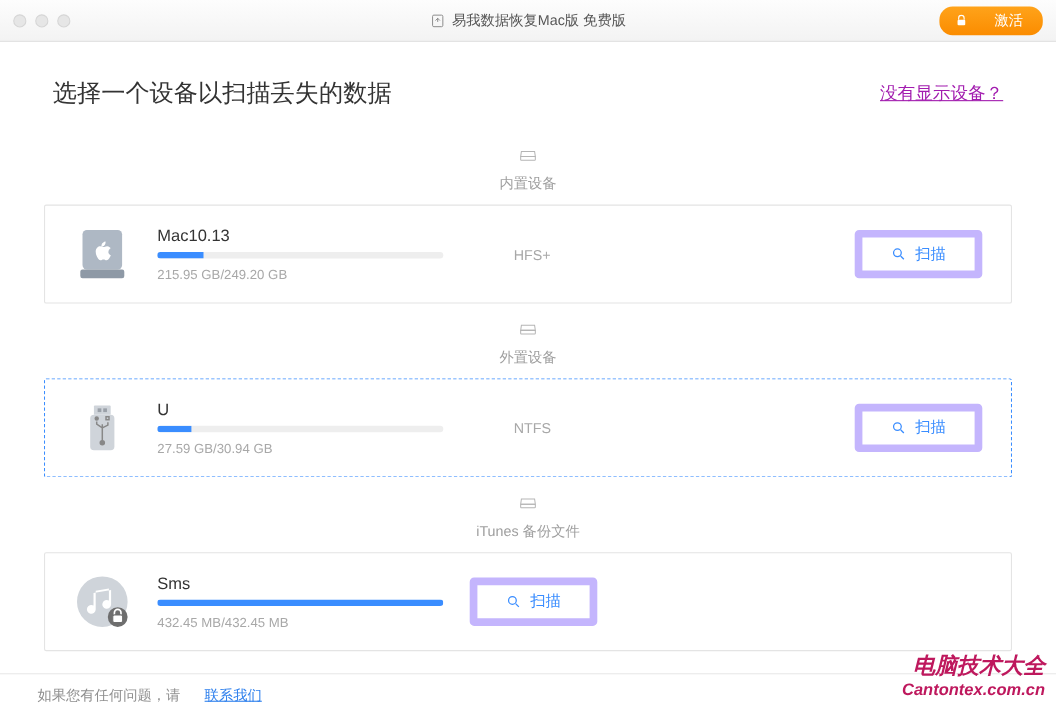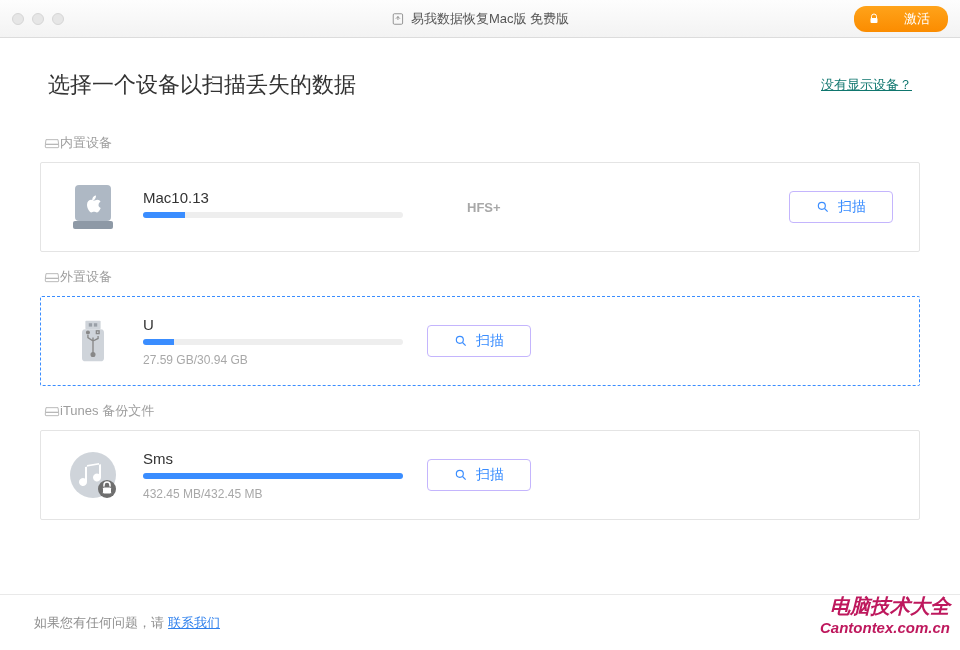--- a/index.html
+++ b/index.html
@@ -54,34 +54,36 @@
   justify-content: space-between;
   align-items: center;
   padding: 32px 48px 18px 48px;
 }
 .page-title {
   font-size: 22px;
   font-weight: 400;
   color: #333;
 }
 .no-device-link {
-  font-size: 13px;
-  color: #0f766e;
+  font-size: 16px;
+  color: #a21caf;
   text-decoration: underline;
   cursor: pointer;
 }
 
 .content { padding: 0 40px; }
 
 .section-header {
   display: flex;
   align-items: center;
+  gap: 10px;
   color: #9e9e9e;
   font-size: 13px;
   margin: 16px 4px 10px 4px;
+  flex-direction: column;
 }
 .section-header svg { width: 16px; height: 14px; fill: none; stroke: #b5b5b5; stroke-width: 1.4; }
 
 .device-card {
   border: 1px solid #e4e4e4;
   border-radius: 2px;
   padding: 18px 26px;
   display: flex;
   align-items: center;
   gap: 24px;
@@ -95,45 +97,45 @@
   display: flex; align-items: center; justify-content: center;
 }
 .device-info { flex: 0 0 260px; }
 .device-name { font-size: 15px; color: #333; margin-bottom: 6px; }
 .progress-track {
   height: 6px; background: #eeeeee; border-radius: 3px; overflow: hidden;
   margin-bottom: 8px; width: 260px;
 }
 .progress-fill { height: 100%; background: #3a8dff; }
 .device-size { font-size: 12px; color: #a8a8a8; }
-.device-fs { flex: 1; color: #a8a8a8; font-size: 13px; text-align: left; padding-left: 40px; font-weight: bold; }
+.device-fs { flex: 1; color: #a8a8a8; font-size: 13px; text-align: left; padding-left: 40px; }
 .scan-btn {
-  border: 1px solid #c4b5fd;
+  border: 7px solid #c4b5fd;
   color: #3a8dff;
   background: #fff;
   border-radius: 4px;
   font-size: 14px;
   padding: 6px 26px;
   display: flex; align-items: center; gap: 8px;
   cursor: pointer;
 }
 .scan-btn svg { width: 14px; height: 14px; fill: none; stroke: #3a8dff; stroke-width: 2; }
 
 .footer {
   position: absolute;
   bottom: 0; left: 0; right: 0;
-  height: 56px;
+  height: 38px;
   border-top: 1px solid #e9e9e9;
   display: flex; align-items: center;
   padding: 0 34px;
   font-size: 13px;
   color: #8f8f8f;
   background: #fff;
 }
-.footer a { color: #2f80ed; text-decoration: underline; margin-left: 4px; cursor: pointer; }
+.footer a { color: #2f80ed; text-decoration: underline; margin-left: 22px; cursor: pointer; }
 
 .watermark {
   position: absolute;
   right: 10px;
   bottom: 12px;
   text-align: right;
   color: #be185d;
   font-style: italic;
   font-weight: bold;
   line-height: 1.25;
@@ -198,20 +200,21 @@
         <rect class="body" x="8" y="4" width="36" height="36" rx="4"></rect>
         <rect class="base" x="6" y="40" width="40" height="8" rx="2"></rect>
         <path class="apple" d="M28 18c1.2-1.5 1-3.3.9-3.5-.1 0-1.8.2-2.9 1.7-.9 1.2-.8 2.9-.7 3 .1.1 1.6.2 2.7-1.2zm3.5 6.3c0-2.5 2-3.6 2.1-3.7-.1-.2-1.3-1.8-3.3-1.8-1.4 0-2.5.8-3.2.8-.7 0-1.7-.8-2.9-.8-2 0-4.2 1.7-4.2 5 0 2 .8 4.1 1.7 5.5.8 1.2 1.5 2.2 2.6 2.2 1 0 1.5-.7 2.8-.7 1.3 0 1.6.7 2.8.7 1.2 0 1.9-1.1 2.7-2.2.5-.8.9-1.7 1.1-2.3-.1 0-2.2-.9-2.2-2.7z"></path>
       </svg>
     </div>
     <div class="device-info">
       <div class="device-name">Mac10.13</div>
       <div class="progress-track">
           <div class="progress-fill" style="width:16%"></div>
         </div>
+      <div class="device-size">215.95 GB/249.20 GB</div>
     </div>
     <div class="device-fs">HFS+</div>
     <button class="scan-btn">
       <svg viewBox="0 0 24 24">
           <circle cx="10" cy="10" r="6"></circle>
           <path d="M15 15l5 5"></path>
         </svg>
       <span>扫描</span>
     </button>
   </div>
@@ -240,20 +243,21 @@
           </g>
       </svg>
     </div>
     <div class="device-info">
       <div class="device-name">U</div>
       <div class="progress-track">
           <div class="progress-fill" style="width:12%"></div>
         </div>
       <div class="device-size">27.59 GB/30.94 GB</div>
     </div>
+    <div class="device-fs">NTFS</div>
     <button class="scan-btn">
       <svg viewBox="0 0 24 24">
           <circle cx="10" cy="10" r="6"></circle>
           <path d="M15 15l5 5"></path>
         </svg>
       <span>扫描</span>
     </button>
   </div>
 
   <div class="section-header">

